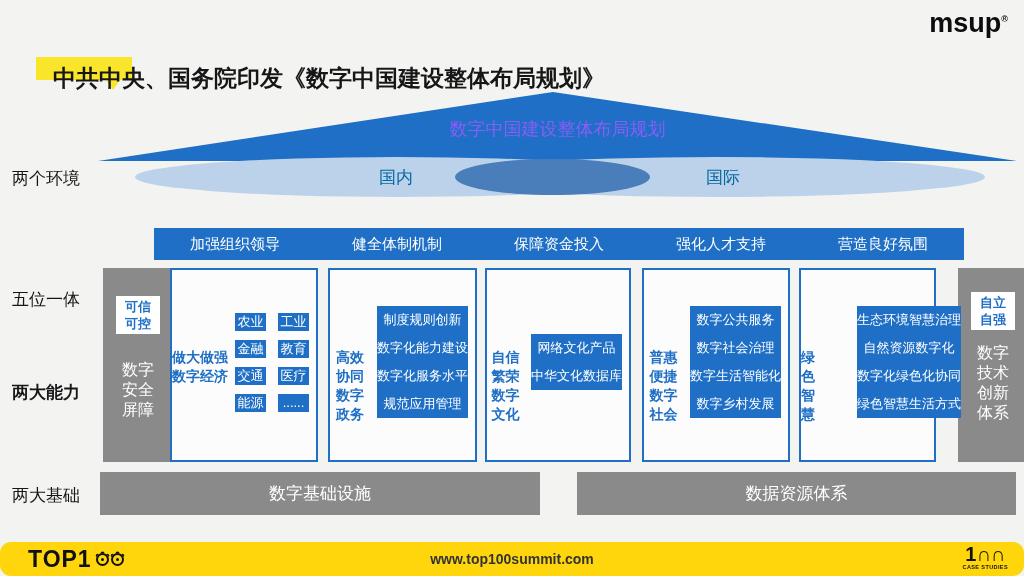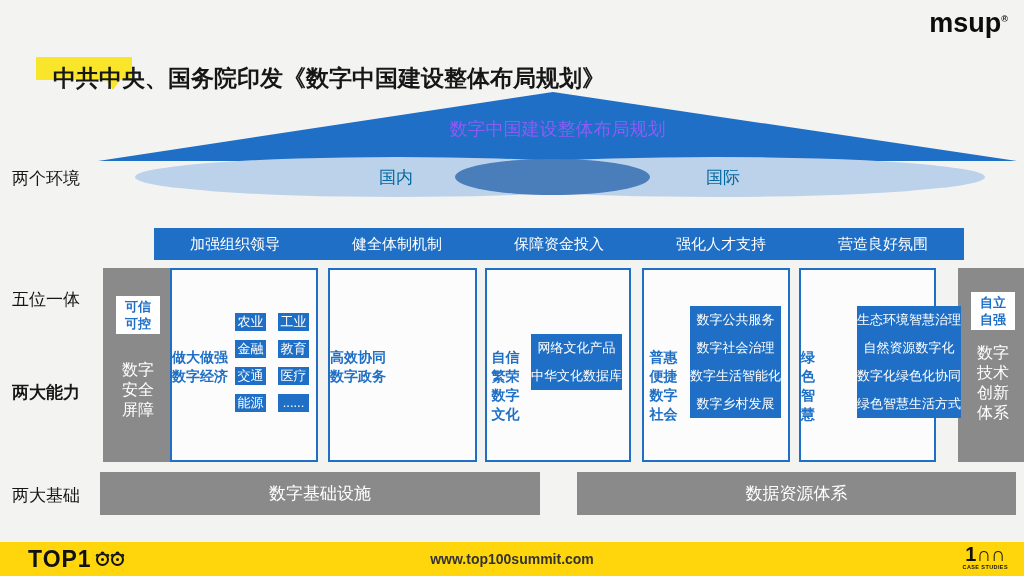--- a/index.html
+++ b/index.html
@@ -67,21 +67,21 @@
   .grid-body { flex:1; display:grid; grid-template-columns:1fr 1fr; gap:9px 12px; padding:2px 7px 8px; }
   .g-item { background:var(--accent_blue,#1E6FC5); color:#fff; font-size:13px;
             display:flex; align-items:center; justify-content:center; }
 
   
   .foundation { position:absolute; top:472px; height:43px; background:var(--gray,#8A8A8A); color:#fff;
                 font-size:17px; display:flex; align-items:center; justify-content:center; }
   .f-left { left:100px; width:440px; } .f-right { left:577px; width:439px; }
 
   
-  .footer { position:absolute; left:0; top:542px; width:1024px; height:34px; background:var(--yellow,#FFD60B); }
+  .footer { position:absolute; left:0; top:542px; width:1024px; height:34px; background:var(--yellow,#FFD60B);border-radius:11px; }
   .brand { position:absolute; left:28px; top:4px; display:flex; align-items:center;
            font-size:23px; font-weight:900; color:#111; letter-spacing:1px; }
   .eyes { display:inline-flex; margin-left:2px; }
   .eye { display:inline-block; width:13px; height:13px; border:2.5px solid #111; border-radius:50%;
          margin-left:2px; position:relative; box-sizing:border-box;
          box-shadow:0 -6px 0 -4.5px #111, -5px -4px 0 -4.8px #111, 5px -4px 0 -4.8px #111; }
   .eye::after { content:""; position:absolute; left:3px; top:3px; width:3px; height:3px;
                 background:#111; border-radius:50%; }
   .footer-url { position:absolute; left:0; top:9px; width:1024px; text-align:center;
                 font-size:14px; font-weight:bold; color:#333; }
@@ -164,20 +164,26 @@
       <div class="g-item">能源</div>
       <div class="g-item">......</div>
     </div>
   </div>
 
   <div class="panel panel2">
     <div class="panel-header">
       <div>高效协同</div>
       <div>数字政务</div>
     </div>
+    <div class="panel-body">
+      <div class="p-item">制度规则创新</div>
+      <div class="p-item">数字化能力建设</div>
+      <div class="p-item">数字化服务水平</div>
+      <div class="p-item">规范应用管理</div>
+    </div>
   </div>
 
   <div class="panel panel3">
     <div class="panel-header">
       <div>自信繁荣</div>
       <div>数字文化</div>
     </div>
     <div class="panel-body">
       <div class="p-item">网络文化产品</div>
       <div class="p-item">中华文化数据库</div>

